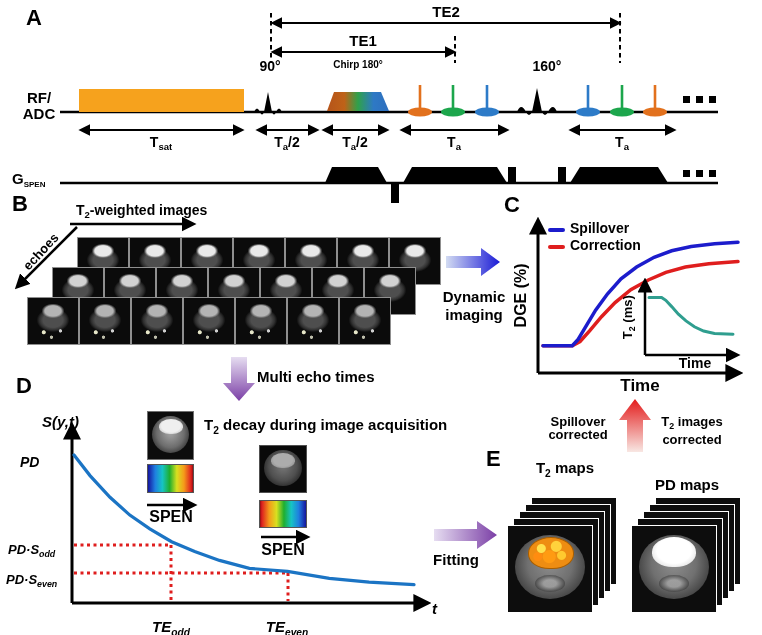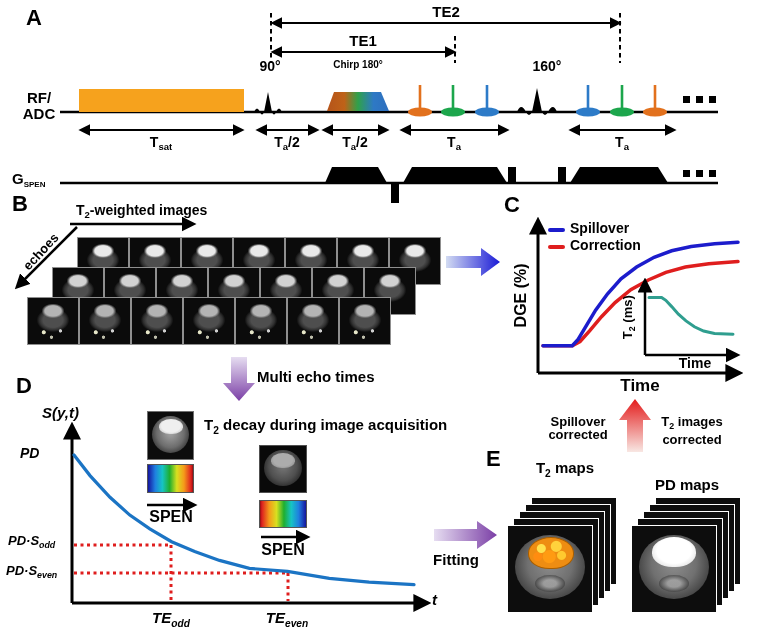--- a/index.html
+++ b/index.html
@@ -1,21 +1,21 @@
 <!DOCTYPE html>
 <html style="--sat-orange: #F6A21D; --spike-orange: #E2711D; --spike-green: #1CA64C; --spike-blue: #2D7BC8; --blue-curve: #1C1CCC; --red-curve: #DF1E1E; --teal-curve: #2F9E8F; --decay-blue: #1B74C4; --dotted-red: #DF1E1E;"><head>
 <meta charset="utf-8">
 <style>
   html,body{margin:0;padding:0;background:#ffffff;}
   #fig{position:relative;width:762px;height:635px;background:#fff;overflow:hidden;
        font-family:"Liberation Sans", sans-serif; color:#000;}
   .txt{position:absolute;font-weight:bold;white-space:nowrap;line-height:1.05;}
   .ctr{text-align:center;}
   .panel-letter{font-size:22px;}
-  .ital{font-style:italic;}
+  .ital{font-style:italic;margin-top:9px;}
   sub{font-size:68%;vertical-align:-0.35em;font-weight:bold;}
   .rot{transform:rotate(-90deg);transform-origin:center center;}
   #fig-svg{position:absolute;left:0;top:0;z-index:5;pointer-events:none;}
 
   
   .b-row{position:absolute;display:flex;}
   .b-row1{left:77px;top:237px;z-index:1;}
   .b-row2{left:52px;top:267px;z-index:2;}
   .b-row3{left:27px;top:297px;z-index:3;}
   .tile{width:52px;height:48px;box-sizing:border-box;border:1px solid #8f8f8f;
@@ -276,20 +276,24 @@
   <div class="txt ctr" style="left:131px;top:135px;width:60px;font-size:14px;z-index:9"><span>T</span><sub>sat</sub></div>
   <div class="txt ctr" style="left:257px;top:135px;width:60px;font-size:14px;z-index:9"><span>T</span><sub>a</sub><span>/2</span></div>
   <div class="txt ctr" style="left:325px;top:135px;width:60px;font-size:14px;z-index:9"><span>T</span><sub>a</sub><span>/2</span></div>
   <div class="txt ctr" style="left:424px;top:135px;width:60px;font-size:14px;z-index:9"><span>T</span><sub>a</sub></div>
   <div class="txt ctr" style="left:592px;top:135px;width:60px;font-size:14px;z-index:9"><span>T</span><sub>a</sub></div>
   <div class="txt" style="left:12px;top:171px;font-size:15px;z-index:9"><span>G</span><sub style="font-size:8px">SPEN</sub></div>
 
   <div class="txt panel-letter" style="left:12px;top:192px;z-index:9">B</div>
   <div class="txt" style="left:76px;top:203px;font-size:14px;z-index:9"><span>T</span><sub>2</sub><span>-weighted images</span></div>
   <div class="txt ctr" style="left:9px;top:245px;width:64px;font-size:13px;transform:rotate(-47deg);z-index:9">echoes</div>
+  <div class="txt ctr" style="left:430px;top:288px;width:88px;font-size:15px;line-height:18px;z-index:9">
+    <span>Dynamic</span><br>
+    <span>imaging</span>
+  </div>
 
   <div class="txt panel-letter" style="left:504px;top:193px;z-index:9">C</div>
   <div class="txt ctr rot" style="left:476px;top:287px;width:90px;font-size:16px;z-index:9">DGE (%)</div>
   <div class="swatch" style="left:548px;top:228px;background:#1C1CCC;z-index:9"></div>
   <div class="txt" style="left:570px;top:221px;font-size:14px;z-index:9">Spillover</div>
   <div class="swatch" style="left:548px;top:245px;background:#DF1E1E;z-index:9"></div>
   <div class="txt" style="left:570px;top:238px;font-size:14px;z-index:9">Correction</div>
   <div class="txt ctr rot" style="left:599px;top:309px;width:60px;font-size:13px;z-index:9"><span>T</span><sub>2</sub><span> (ms)</span></div>
   <div class="txt ctr" style="left:672px;top:356px;width:46px;font-size:14px;z-index:9">Time</div>
   <div class="txt ctr" style="left:608px;top:377px;width:64px;font-size:17px;z-index:9">Time</div>

